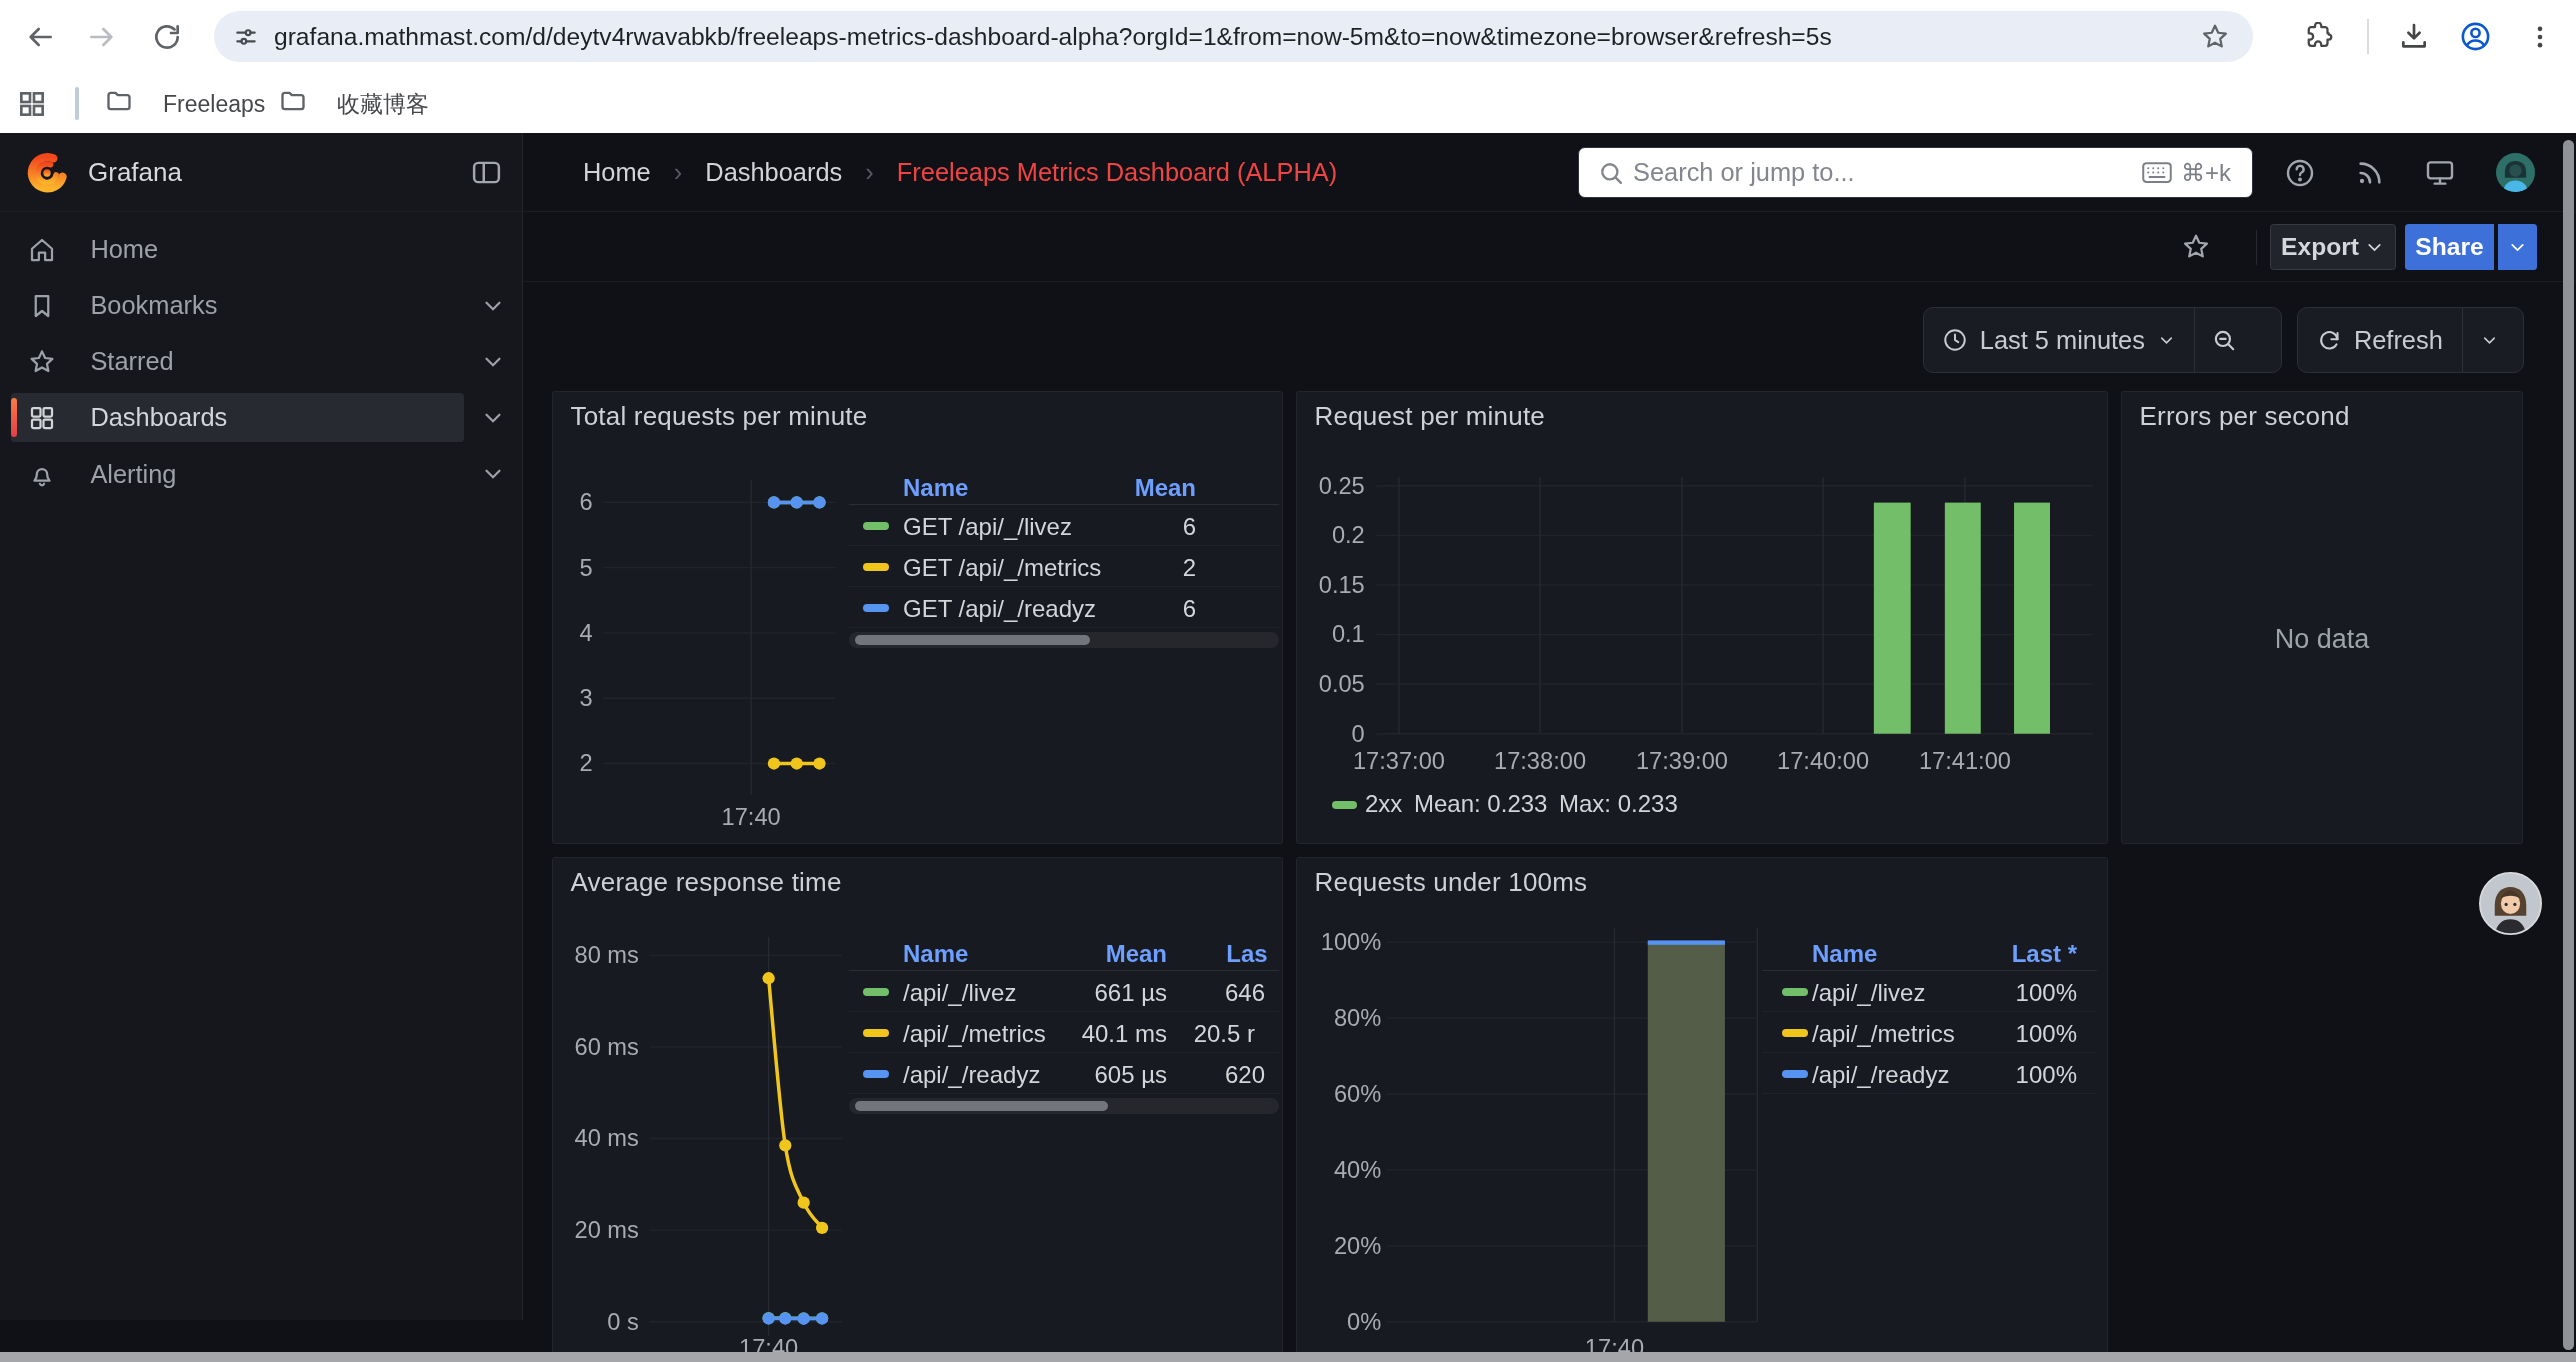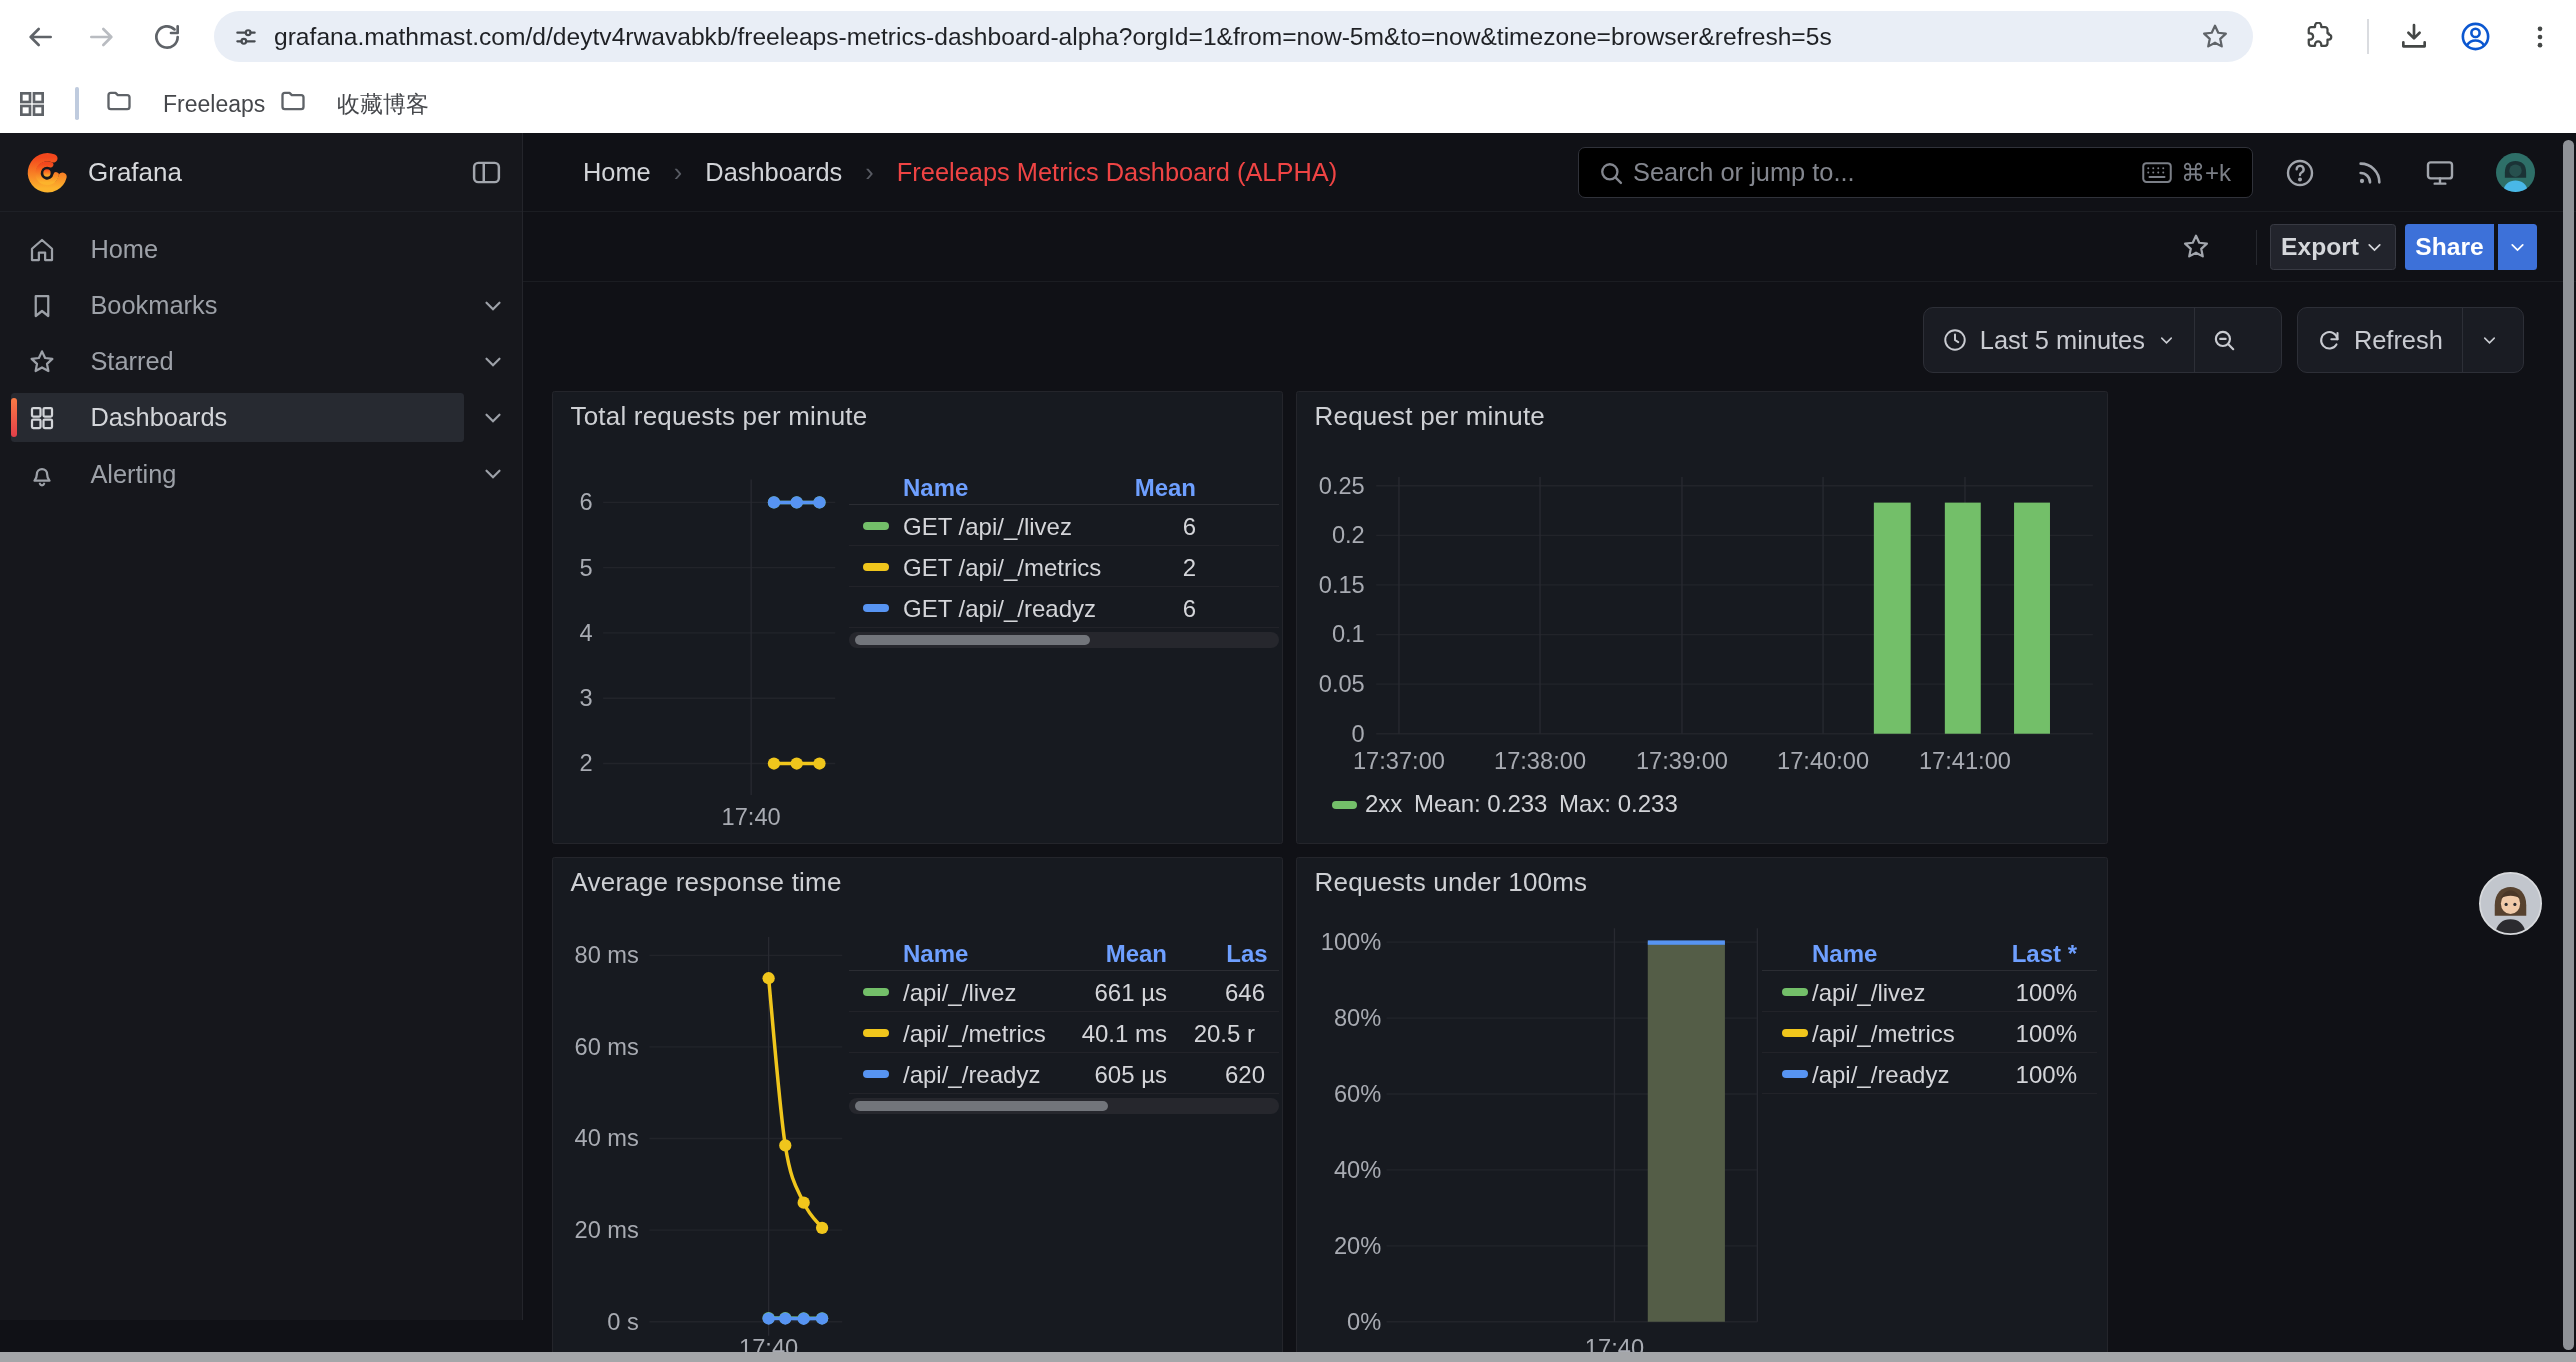--- a/index.html
+++ b/index.html
@@ -21,21 +21,21 @@
 .brand{position:absolute;left:88px;top:0;line-height:79px;font-size:26px;color:#D7D9DC}
 .sbitem{position:absolute;left:11.4px;width:453px;height:49px;border-radius:3.5px;display:flex;align-items:center;color:#9DA1A8;font-size:25.4px}
 .sbitem .sbicon{position:absolute;left:16px;top:9.6px}
 .sbitem .sblabel{position:absolute;left:79px}
 .sbitem.active{background:#272A31;color:#D3D5D9}
 .sbitem.active::before{content:"";position:absolute;left:0;top:5.3px;bottom:5.3px;width:6.1px;border-radius:3.5px;
   background:linear-gradient(180deg,#FA7A45,#E23F49)}
 .sbchev{position:absolute;left:480px;width:26px;height:26px}
 .gheader{position:absolute;left:523px;top:0;right:0;height:79px;border-bottom:0.9px solid #1B1D22}
 .crumb{position:absolute;top:0;line-height:79px;font-size:25.4px;white-space:nowrap}
-.searchbox{position:absolute;left:1055px;top:14px;width:675px;height:51px;background:#000000;
+.searchbox{position:absolute;left:1055px;top:14px;width:675px;height:51px;background:#ffffff;
   border:0.9px solid #30323A;border-radius:7px;display:flex;align-items:center}
 .searchph{position:absolute;left:54px;font-size:25.4px;color:#83868E}
 .searchkbd{position:absolute;right:21px;display:flex;align-items:center;gap:8.8px;color:#7B7F87;font-size:24px}
 .hicon{position:absolute;top:24px;width:32px;height:32px}
 .subheader{position:absolute;left:523px;top:79px;right:0;height:70px;border-bottom:0.9px solid #1B1D22}
 .btn{position:absolute;top:12.3px;height:46px;border-radius:3.5px;display:flex;align-items:center;justify-content:center;
   font-size:24.6px;font-weight:600}
 .btn.secondary{background:#22242C;border:0.9px solid #383A43;color:#D5D7DB;gap:5px}
 .btn.primary{background:#3D71D9;color:#ffffff}
 .tgroup{position:absolute;top:174px;height:66px;background:#1A1C23;border:0.9px solid #2D2F37;border-radius:10px;
@@ -430,20 +430,24 @@
           <rect x="658" y="126.24399999999999" width="42" height="263.75600000000003" fill="#73BF69"></rect>
           <rect x="739" y="126.24399999999999" width="41" height="263.75600000000003" fill="#73BF69"></rect>
           <rect x="818" y="126.24399999999999" width="41" height="263.75600000000003" fill="#73BF69"></rect>
         </svg>
         <div class="linline" style="top: 398px;">
           <span class="ipill" style="left: 35px; background: rgb(115, 191, 105);"></span>
           <span style="left: 68px;">2xx</span>
           <span style="left: 117px;">Mean: 0.233</span>
           <span style="left: 262px;">Max: 0.233</span>
         </div>
+      </div>
+      <div class="panel" style="left: 2121px; top: 258px; width: 402px; height: 453px;">
+        <h2>Errors per second</h2>
+        <div class="nodata">No data</div>
       </div>
       <div class="panel" style="left: 552px; top: 724px; width: 731px; height: 526px;">
         <h2>Average response time</h2>
         <svg width="731" height="526" class="plot" viewBox="0 0 834 600">
           <line x1="110" x2="330" y1="111" y2="111" stroke="#22242A" stroke-width="1.5"></line>
           <text x="98" y="120" text-anchor="end" class="tick">80 ms</text>
           <line x1="110" x2="330" y1="215.5" y2="215.5" stroke="#22242A" stroke-width="1.5"></line>
           <text x="98" y="224.5" text-anchor="end" class="tick">60 ms</text>
           <line x1="110" x2="330" y1="320" y2="320" stroke="#22242A" stroke-width="1.5"></line>
           <text x="98" y="329" text-anchor="end" class="tick">40 ms</text>

